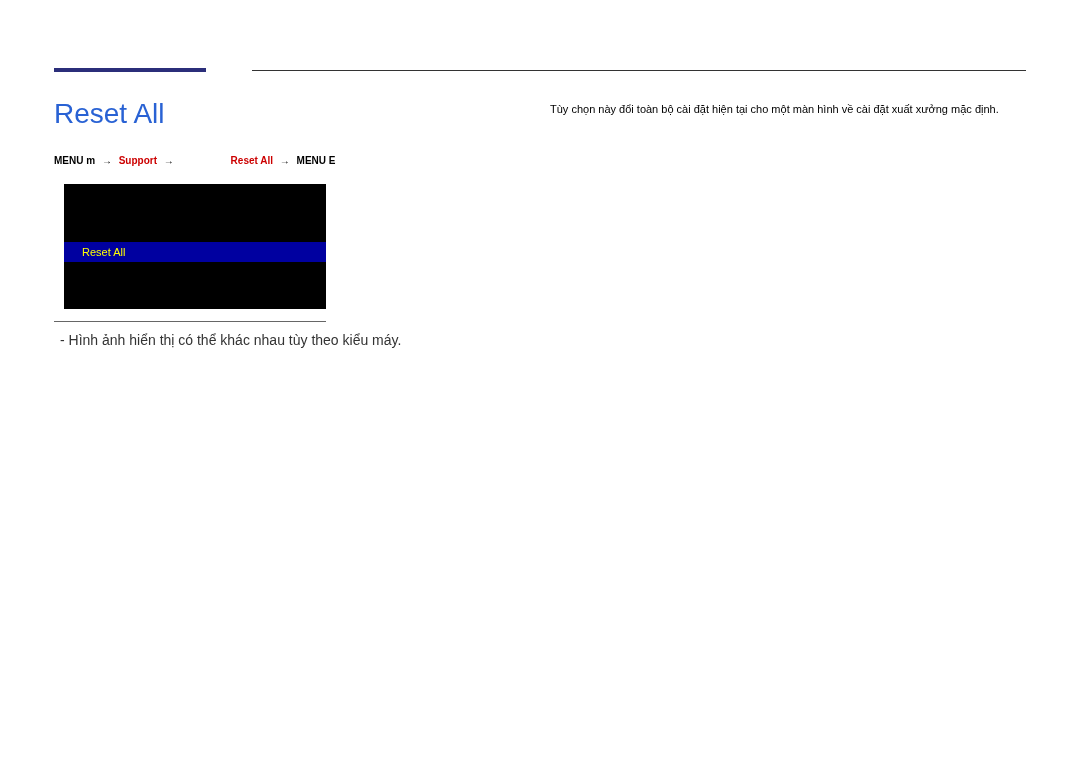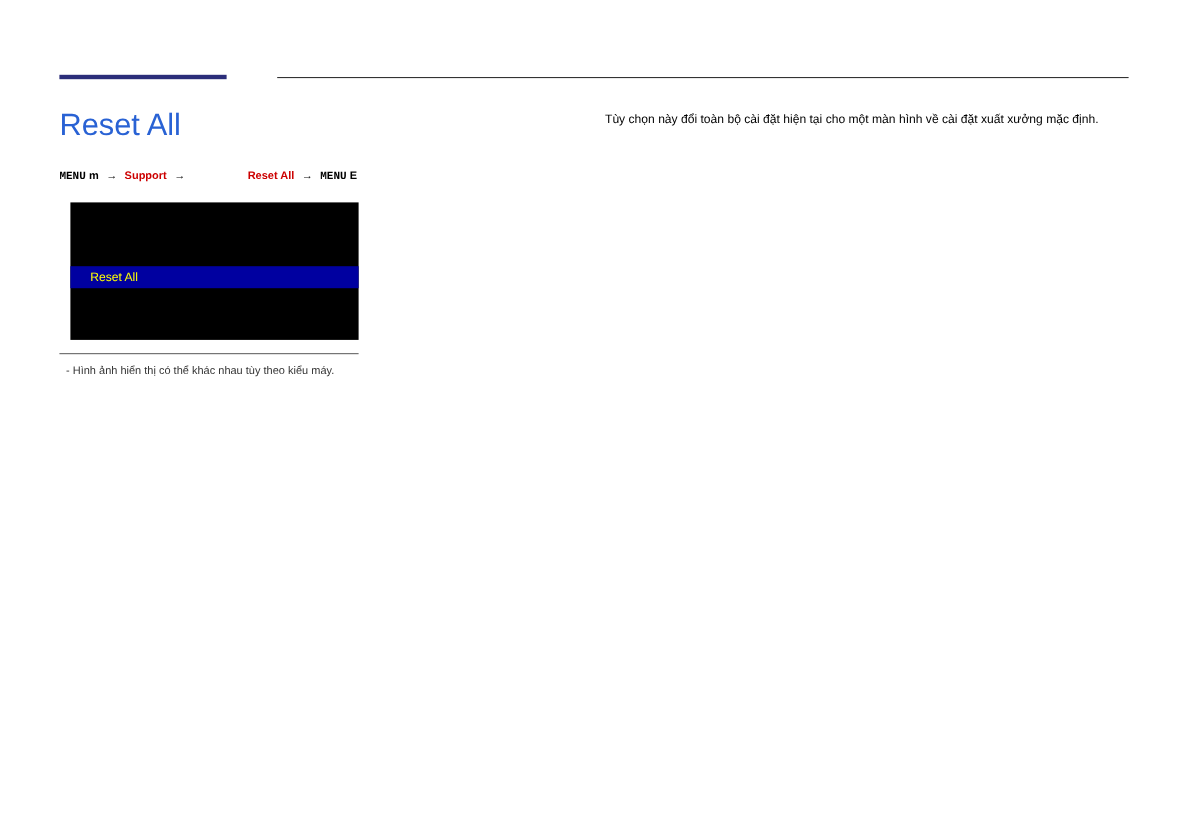--- a/index.html
+++ b/index.html
@@ -47,21 +47,20 @@
     }
     .breadcrumb {
       position: absolute;
       top: 155px;
       left: 54px;
       font-size: 10px;
       color: #000;
     }
     .breadcrumb .m-label {
       font-weight: bold;
-      font-family: Liberation Mono, monospace;
     }
     .breadcrumb .arrow {
       margin: 0 4px;
     }
     .breadcrumb .support {
       color: #cc0000;
       font-weight: bold;
     }
     .breadcrumb .resetall {
       color: #cc0000;
@@ -97,21 +96,21 @@
       top: 321px;
       left: 54px;
       width: 272px;
       height: 1px;
       background: #666;
     }
     .note {
       position: absolute;
       top: 332px;
       left: 60px;
-      font-size: 10px;
+      font-size: 14px;
       color: #333;
     }
     .note::before {
       content: "- ";
     }
   </style>
 </head>
 <body>
 
 <div class="top-bar"></div>

